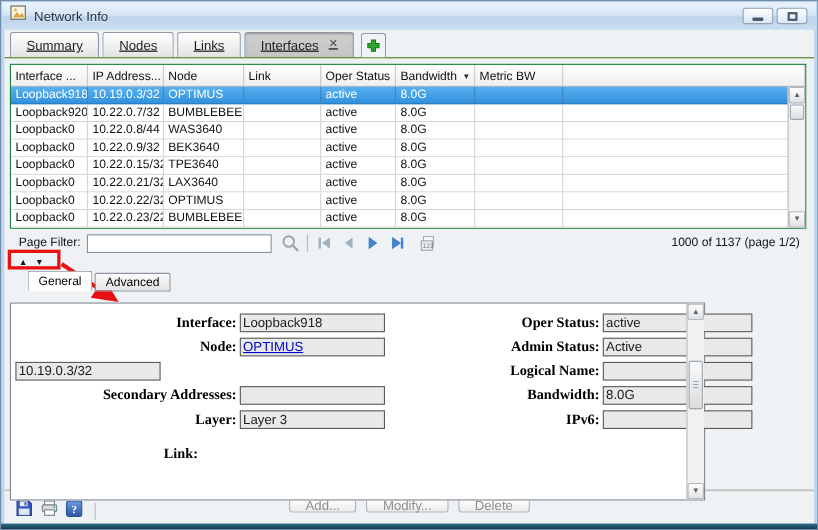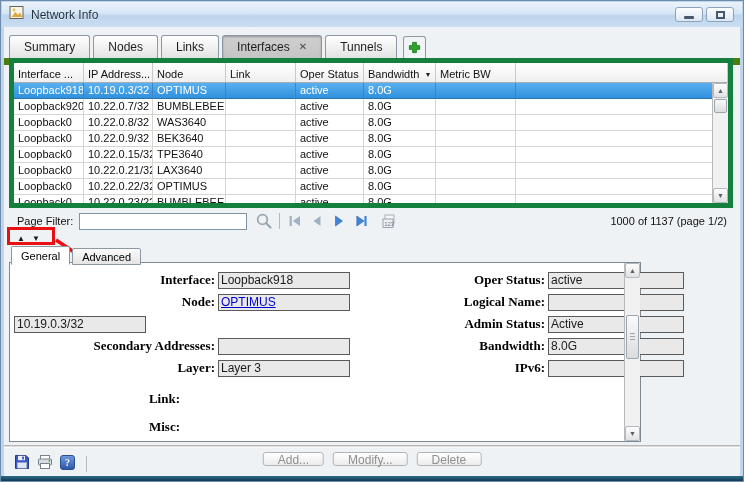--- a/index.html
+++ b/index.html
@@ -14,31 +14,31 @@
   #title{font-size:12px;color:#1c2c3c;margin-left:6px;text-shadow:0 1px 0 rgba(255,255,255,.7);}
   .winbtn{position:absolute;top:5px;width:28px;height:15px;border:1px solid #8fa3b8;border-radius:3px;
     background:linear-gradient(#fdfefe,#dce7f3);display:flex;align-items:center;justify-content:center;cursor:default;}
   #btn-min{right:39px;} #btn-max{right:8px;}
   #btn-min .glyph{width:10px;height:3px;background:#46586c;border-radius:1px;margin-top:6px;}
   #btn-max .glyph{width:9px;height:8px;border:2px solid #46586c;}
   
   #content{position:absolute;left:3px;right:3px;top:26px;bottom:5px;background:#eff2f5;overflow:hidden;}
   #bottomstrip{position:absolute;left:0;right:0;bottom:0;height:5px;background:linear-gradient(#2e6b8a,#123c52);}
   
-  #tabstrip{position:absolute;left:0;right:0;top:12px;height:26px;display:flex;align-items:flex-end;
-    padding-left:5px;border-bottom:7px solid #4d7c0f;}
+  #tabstrip{position:absolute;left:0;right:0;top:0;height:26px;display:flex;align-items:flex-end;
+    padding-left:5px;border-bottom:1px solid #4d7c0f;text-decoration:underline;}
   .tab{display:inline-flex;align-items:center;height:23px;padding:0 14px;margin-right:3px;
     border:1px solid #8e98a4;border-bottom:none;border-radius:3px 3px 0 0;
     background:linear-gradient(#ffffff,#e3e3e3);font-size:12px;color:#1d1d1d;cursor:default;}
   .tab.sel{background:linear-gradient(#cfcfcf,#c5c5c5);box-shadow:inset 0 1px 2px rgba(0,0,0,.28);justify-content:center;}
   .tclose{margin-left:9px;font-size:10px;color:#4a4a4a;line-height:10px;}
   .addtab{display:inline-flex;align-items:center;justify-content:center;width:23px;height:22px;
     margin-left:3px;border:1px solid #8e98a4;border-bottom:none;border-radius:3px 3px 0 0;background:#f1f4f7;}
   
-  #tbl{position:absolute;left:5px;top:31px;width:724px;height:150px;border:5px solid #15803d;background:#fff;
+  #tbl{position:absolute;left:5px;top:31px;width:724px;height:150px;border:1px solid #15803d;background:#fff;
     display:flex;flex-direction:column;overflow:hidden;}
   #thead{display:flex;height:20px;background:linear-gradient(#ffffff,#efefef);border-bottom:1px solid #a6adb4;flex:none;}
   .hc{border-right:1px solid #c9c9c9;padding:3px 4px 0 4px;font-size:11px;color:#111;
     white-space:nowrap;overflow:hidden;display:flex;align-items:center;}
   .hc .sort{font-size:7px;margin-left:5px;color:#222;}
   #tbody{flex:1;display:flex;flex-direction:column;position:relative;}
   .trow{display:flex;height:16px;flex:none;background:#fff;cursor:default;}
   .tc{border-right:1px solid #d8d4ce;border-bottom:1px solid #d8d4ce;padding:1px 4px 0 4px;font-size:11px;
     color:#111;white-space:nowrap;overflow:hidden;}
   .trow.sel{background:linear-gradient(var(--selL,#58b0ef),var(--sel,#2f8fdc));}
@@ -60,26 +60,26 @@
   #pagebar .lbl{margin-left:8px;}
   #filter{width:168px;height:17px;margin-left:6px;border:1px solid #7f93a5;background:#fff;font-size:11px;padding:0 3px;}
   .pic{width:22px;height:18px;display:flex;align-items:center;justify-content:center;}
   .vsep{width:1px;height:16px;background:#b3b9bf;margin:0 4px;}
   #pagestatus{margin-left:auto;margin-right:6px;}
   
   #split{position:absolute;left:13px;top:207px;display:flex;gap:7px;font-size:8px;color:#1a1a1a;line-height:10px;}
   #annRect{position:absolute;left:3px;top:200px;width:48px;height:18px;border:3px solid var(--ann,#e81010);}
   #annArrow{position:absolute;left:42px;top:204px;width:84px;height:54px;pointer-events:none;}
   
-  #dtabs{position:absolute;left:7px;top:219px;height:19px;display:flex;align-items:flex-end;font-size:11px;z-index:2;}
+  #dtabs{position:absolute;left:21px;top:219px;height:19px;display:flex;align-items:flex-end;font-size:11px;z-index:2;}
   .dtab{height:17px;padding:0 9px;margin-right:2px;border:1px solid #8e98a4;border-radius:2px 2px 0 0;
     background:linear-gradient(#fbfbfb,#e4e4e4);display:flex;align-items:center;cursor:default;}
   .dtab.sel{height:19px;background:#fff;border-bottom:1px solid #fff;}
   
-  #panel{position:absolute;left:5px;top:235px;width:632px;height:180px;border:1px solid #7e8890;background:#fff;z-index:1;}
+  #panel{position:absolute;left:5px;top:248px;width:632px;height:180px;border:1px solid #7e8890;background:#fff;z-index:1;}
   .fcol{position:absolute;top:8px;display:flex;flex-direction:column;gap:4px;}
   #fl{left:4px;} #fr{left:338px;}
   .frow{display:flex;align-items:center;height:18px;}
   .flabel{text-align:right;font:bold 13px "Liberation Serif",serif;color:#000;padding-right:3px;white-space:nowrap;}
   #fl .flabel{width:204px;} #fr .flabel{width:200px;}
   .fbox{height:17px;border:1px solid #5a5a5a;background:#e9e9e9;font-size:12px;line-height:15px;
     padding:0 2px;overflow:hidden;white-space:nowrap;color:#1a1a1a;}
   #fl .fbox{width:132px;} #fr .fbox{width:136px;}
   .flink{color:var(--link,#0000cc);text-decoration:underline;cursor:pointer;}
   .xlabel{position:absolute;width:170px;text-align:right;font:bold 13px "Liberation Serif",serif;}
@@ -125,23 +125,20 @@
         <div class="tab">
           <span>Nodes</span>
         </div>
         <div class="tab">
           <span>Links</span>
         </div>
         <div class="tab sel">
           <span>Interfaces</span>
           <span class="tclose">✕</span>
         </div>
-        <div class="tab">
-          <span>Tunnels</span>
-        </div>
         <span class="addtab">
           <svg width="13" height="13" viewBox="0 0 14 14">
             <path d="M5 1.5 h4 v3.5 h3.5 v4 h-3.5 v3.5 h-4 v-3.5 h-3.5 v-4 h3.5 z" fill="#2ca52c" stroke="#1d7a1d"></path>
           </svg>
         </span>
       </div>
 
     <div id="tbl">
       <div id="thead">
           <div class="hc" style="width: 70px;">
@@ -184,21 +181,21 @@
             <div class="tc" style="width: 69px;">10.22.0.7/32</div>
             <div class="tc" style="width: 73px;">BUMBLEBEE</div>
             <div class="tc" style="width: 70px;"></div>
             <div class="tc" style="width: 68px;">active</div>
             <div class="tc" style="width: 72px;">8.0G</div>
             <div class="tc" style="width: 80px;"></div>
             <div class="fillc"></div>
           </div>
           <div class="trow">
             <div class="tc" style="width: 70px;">Loopback0</div>
-            <div class="tc" style="width: 69px;">10.22.0.8/32</div>
+            <div class="tc" style="width: 69px;">10.22.0.8/44</div>
             <div class="tc" style="width: 73px;">WAS3640</div>
             <div class="tc" style="width: 70px;"></div>
             <div class="tc" style="width: 68px;">active</div>
             <div class="tc" style="width: 72px;">8.0G</div>
             <div class="tc" style="width: 80px;"></div>
             <div class="fillc"></div>
           </div>
           <div class="trow">
             <div class="tc" style="width: 70px;">Loopback0</div>
             <div class="tc" style="width: 69px;">10.22.0.9/32</div>
@@ -343,38 +340,37 @@
             <span class="flabel">Layer:</span>
             <div class="fbox">Layer 3</div>
           </div>
         </div>
       <div class="fcol" id="fr">
           <div class="frow">
             <span class="flabel">Oper Status:</span>
             <div class="fbox">active</div>
           </div>
           <div class="frow">
+            <span class="flabel">Admin Status:</span>
+            <div class="fbox">Active</div>
+          </div>
+          <div class="frow">
             <span class="flabel">Logical Name:</span>
             <div class="fbox"></div>
           </div>
           <div class="frow">
-            <span class="flabel">Admin Status:</span>
-            <div class="fbox">Active</div>
-          </div>
-          <div class="frow">
             <span class="flabel">Bandwidth:</span>
             <div class="fbox">8.0G</div>
           </div>
           <div class="frow">
             <span class="flabel">IPv6:</span>
             <div class="fbox"></div>
           </div>
         </div>
       <span class="xlabel" id="lbl-link">Link:</span>
-      <span class="xlabel" id="lbl-misc">Misc:</span>
       <div class="vscroll">
         <div class="sbtn">▲</div>
         <div class="sthumb" style="top:52px;height:44px;">
             <span class="grip"></span>
           </div>
         <div class="sbtn bottom">▼</div>
       </div>
     </div>
 
     <div id="groove"></div>

